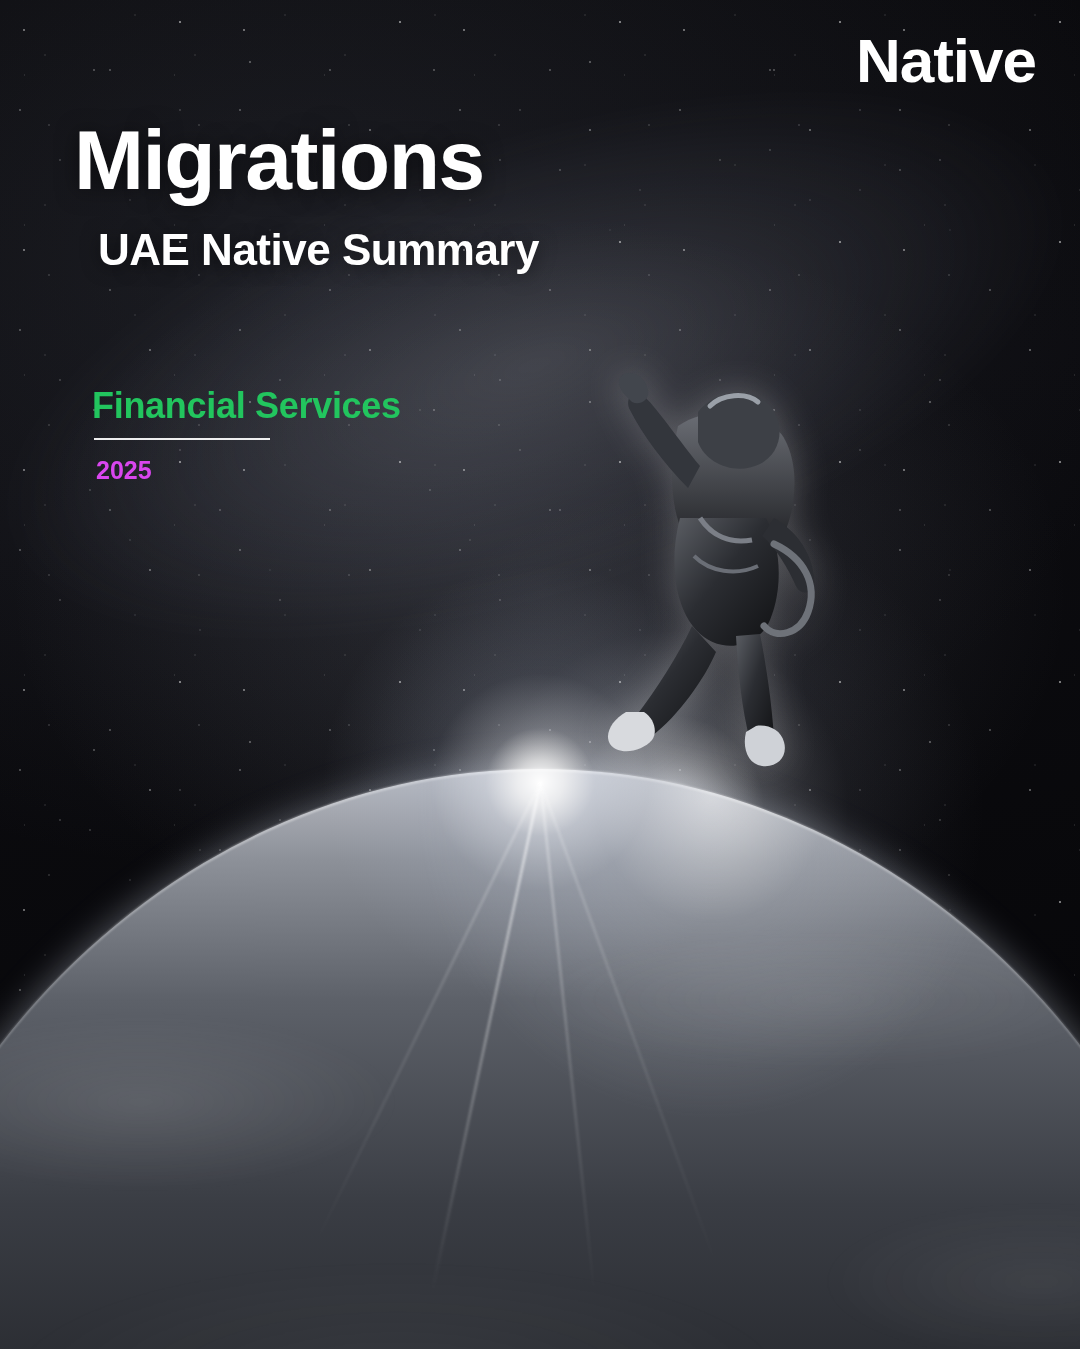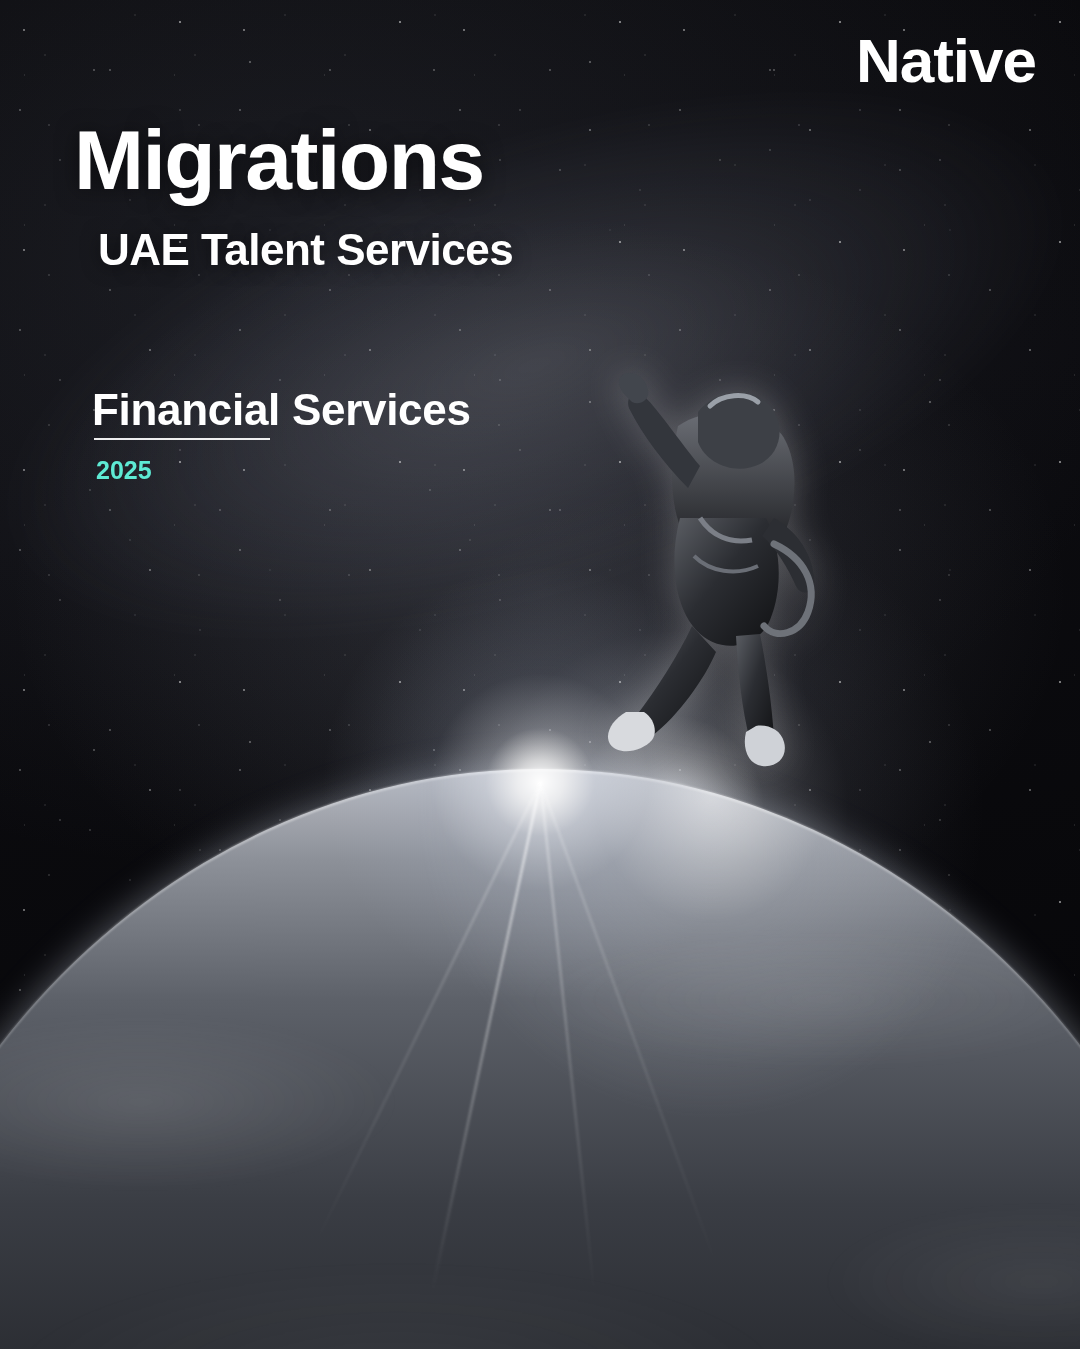--- a/index.html
+++ b/index.html
@@ -166,42 +166,42 @@
     font-weight: 700;
     letter-spacing: -0.5px;
     color: #ffffff;
     line-height: 1;
     text-shadow: 0 2px 18px rgba(0,0,0,0.5);
   }
   .sector {
     position: absolute;
     left: 92px;
     top: 388px;
-    font-size: 44px;
-    font-weight: 700;
-    color: #ffffff;
+    font-size: 36px;
+    font-weight: 700;
+    color: #22c55e;
     letter-spacing: -0.3px;
     line-height: 1;
   }
   .rule {
     position: absolute;
     left: 94px;
     top: 438px;
     width: 176px;
     height: 2px;
     background: #ffffff;
     opacity: 0.92;
   }
   .year {
     position: absolute;
     left: 96px;
     top: 458px;
     font-size: 25px;
     font-weight: 700;
-    color: #5eead4;
+    color: #d946ef;
     line-height: 1;
   }
 </style>
 </head>
 <body>
 
 <div class="page">
 
   <div class="bg"></div>
   <div class="milkyway"></div>
@@ -251,18 +251,18 @@
     <path d="M214 176 C244 190 258 216 248 244 C240 266 216 272 204 258" fill="none" stroke="#6e7279" stroke-width="7" stroke-linecap="round"></path>
 
     <path d="M140 150 C152 168 170 176 192 172" fill="none" stroke="#7b7f87" stroke-width="5"></path>
     <path d="M134 188 C150 204 176 208 198 198" fill="none" stroke="#6a6e76" stroke-width="4"></path>
 
     <path d="M150 38 C162 26 186 24 198 34" fill="none" stroke="#9aa0a8" stroke-width="5" stroke-linecap="round"></path>
   </svg>
 
   <div class="brand">Native</div>
   <div class="title">Migrations</div>
-  <div class="subtitle">UAE Talent Services</div>
+  <div class="subtitle">UAE Native Summary</div>
   <div class="sector">Financial Services</div>
   <div class="rule"></div>
   <div class="year">2025</div>
 
 </div>
 
 </body></html>

